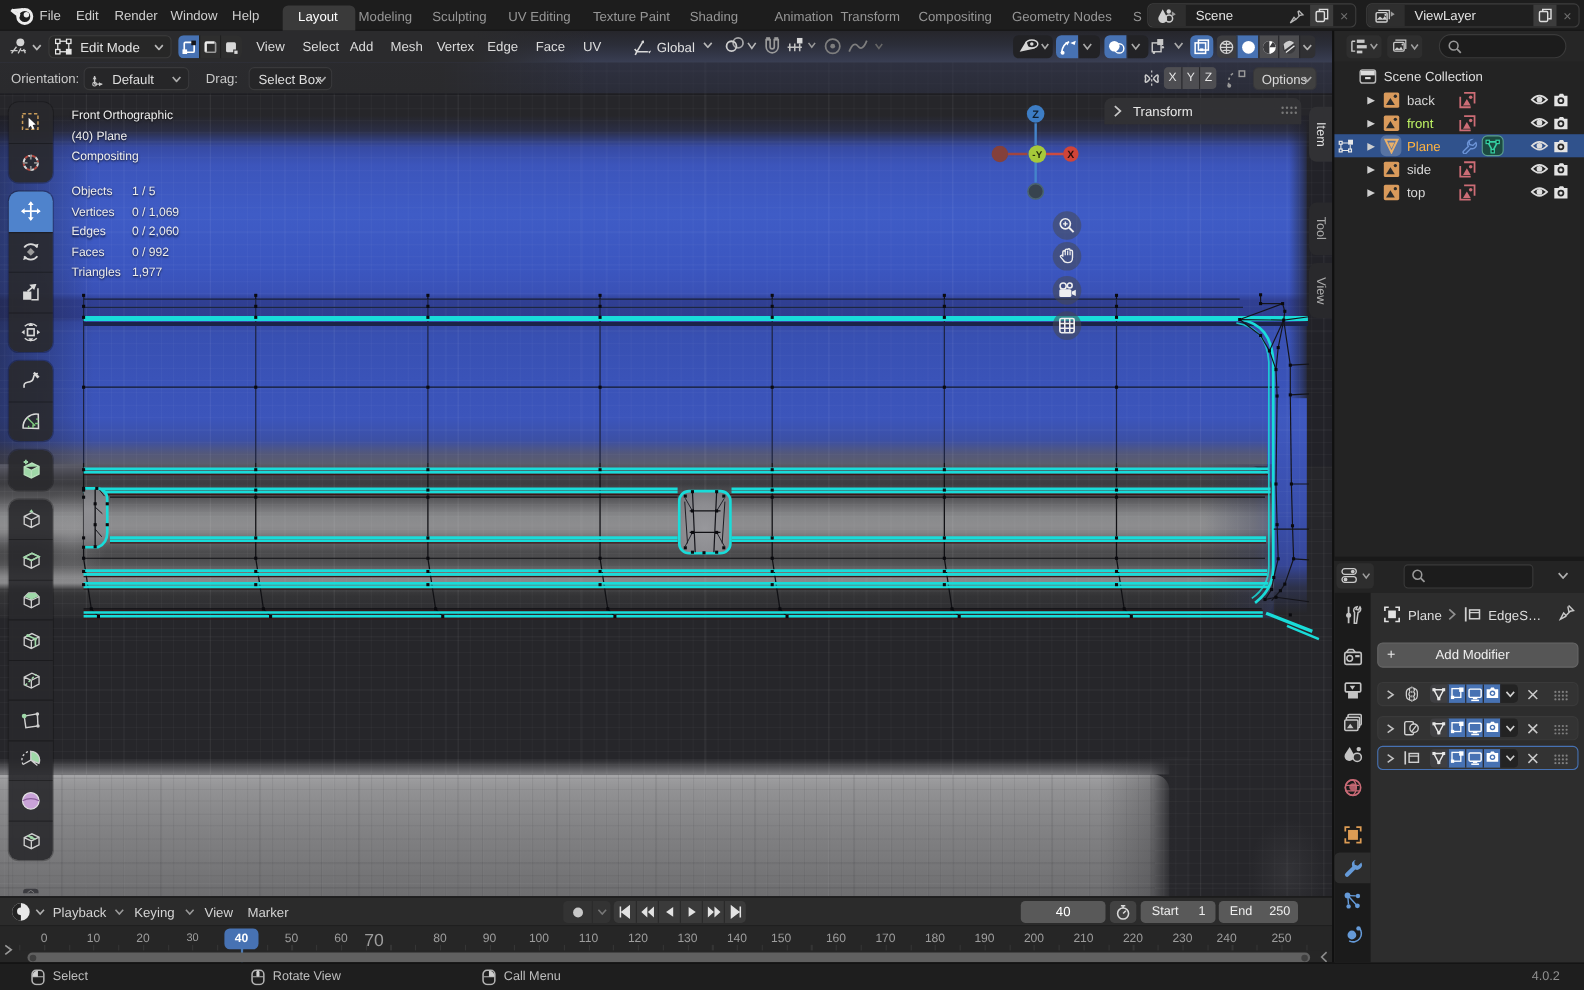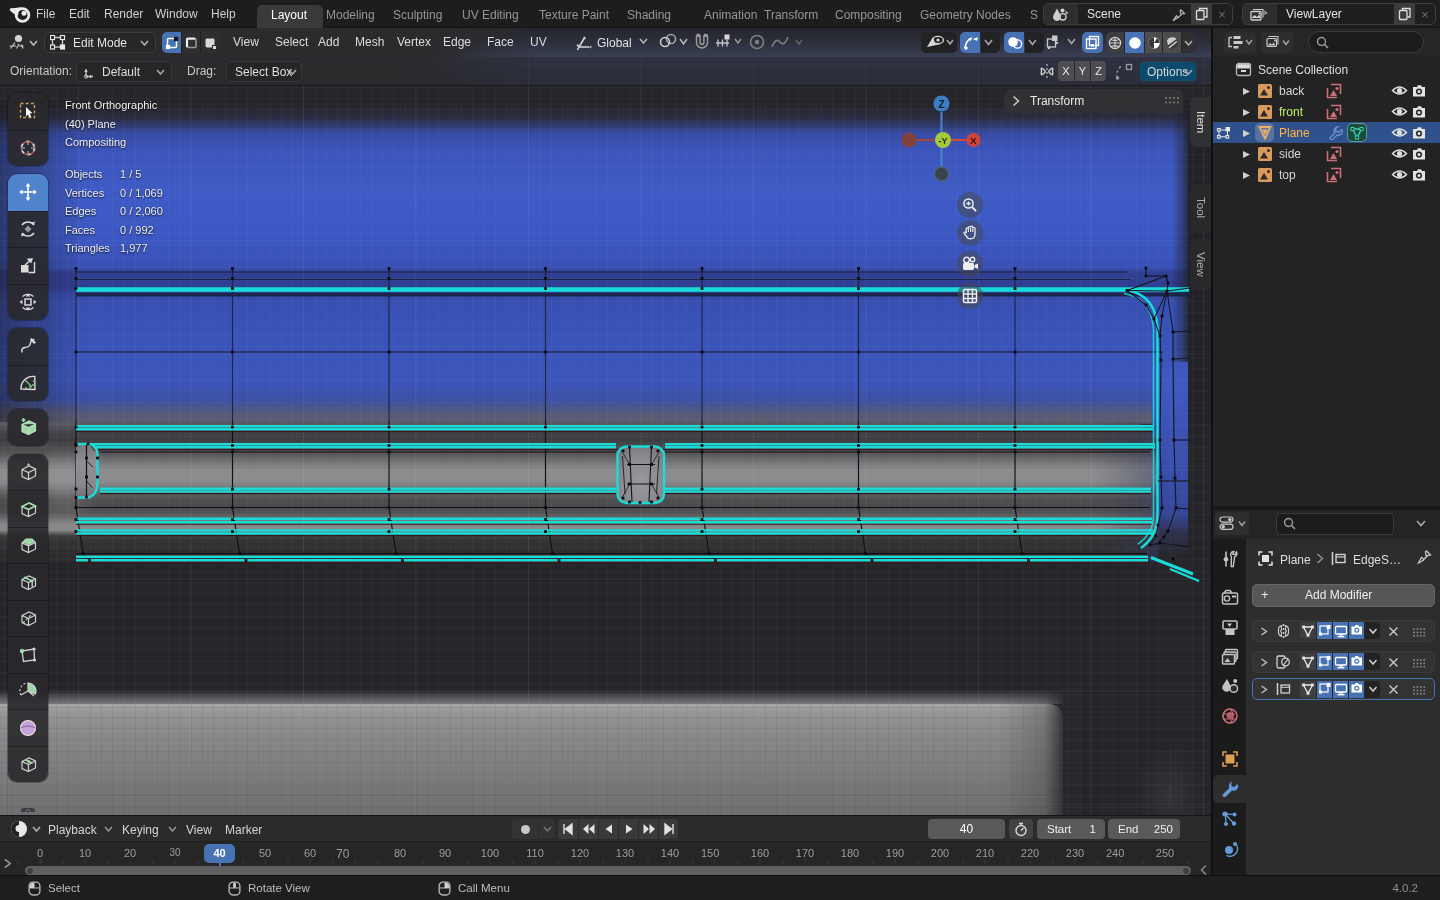--- a/index.html
+++ b/index.html
@@ -550,21 +550,21 @@
   <div class="abs" style="left:1058px;top:33px;width:48px;height:20px;border-radius:4px;overflow:hidden;display:flex">
     <div style="width:16px;background:#4e4e52;color:#e8e8e8;font-size:11px;display:flex;align-items:center;justify-content:center">X</div>
     <div style="width:16px;background:#4e4e52;border-left:1px solid #29292c;color:#e8e8e8;font-size:11px;display:flex;align-items:center;justify-content:center">Y</div>
     <div style="width:16px;background:#4e4e52;border-left:1px solid #29292c;color:#e8e8e8;font-size:11px;display:flex;align-items:center;justify-content:center">Z</div>
   </div>
   <svg class="abs" style="left:1113px;top:33px" width="21" height="21" viewBox="0 0 21 21">
     <path d="M4 17 Q3 8 9 5" fill="none" stroke="#9a9a9a" stroke-width="1.4" stroke-dasharray="2.5 2.5"></path>
     <rect x="13.5" y="3.5" width="5" height="5" fill="none" stroke="#9a9a9a" stroke-width="1.3"></rect>
     <circle cx="4.5" cy="17" r="1.8" fill="#9a9a9a"></circle>
   </svg>
-  <div class="abs" style="left:1139px;top:33px;width:58px;height:21px;background:#0c4a6e;border:1px solid #36363a;border-radius:5px;display:flex;align-items:center">
+  <div class="abs" style="left:1139px;top:33px;width:58px;height:21px;background:#404040;border:1px solid #36363a;border-radius:5px;display:flex;align-items:center">
     <span class="txt" style="margin-left:7px;color:#d8d8d8">Options</span>
     <svg style="position:absolute;right:3px" width="9" height="6" viewBox="0 0 9 6">
         <path d="M1 1 l3.5 4 l3.5-4" fill="none" stroke="#aaa" stroke-width="1.5"></path>
       </svg>
   </div>
 <div class="abs" style="left:8px;top:65px;width:40px;height:73.0px;background:rgba(41,41,44,.90);border-radius:9px;box-shadow:0 0 0 1px rgba(0,0,0,.25)">
 <div style="position:absolute;left:0;top:0.0px;width:40px;height:36.5px;display:flex;align-items:center;justify-content:center">
 <svg width="20" height="20" viewBox="0 0 20 20">
           <rect x="2.5" y="2.5" width="14" height="14" fill="none" stroke="#c89c5a" stroke-width="1.4" stroke-dasharray="3 2.2"></rect>
           <path d="M8 6 L14.5 12.2 L11.7 12.6 L13.2 15.8 L11.5 16.6 L10 13.4 L8 15.4 Z" fill="#fff"></path>
@@ -859,21 +859,21 @@
       <span style="margin-left:10px">End</span>
       <span style="margin-left:auto;margin-right:7px">250</span>
     </div>
 <div class="abs" style="left:0;top:26px;width:1211px;height:22px;background:#262626"></div>
 <span class="abs" style="left:26.0px;top:31px;width:28px;text-align:center;font-size:11px;color:#9d9d9d">0</span>
 <span class="abs" style="left:71.0px;top:31px;width:28px;text-align:center;font-size:11px;color:#9d9d9d">10</span>
 <span class="abs" style="left:116.0px;top:31px;width:28px;text-align:center;font-size:11px;color:#9d9d9d">20</span>
 <span class="abs" style="left:161.0px;top:31px;width:28px;text-align:center;font-size:10px;color:#9d9d9d">30</span>
 <span class="abs" style="left:251.0px;top:31px;width:28px;text-align:center;font-size:11px;color:#9d9d9d">50</span>
 <span class="abs" style="left:296.0px;top:31px;width:28px;text-align:center;font-size:11px;color:#9d9d9d">60</span>
-<span class="abs" style="left:336px;top:31px;width:28px;text-align:left;font-size:12px;color:#9d9d9d">70</span>
+<span class="abs" style="left:321px;top:31px;width:28px;text-align:right;font-size:16px;color:#9d9d9d">70</span>
 <span class="abs" style="left:386.0px;top:31px;width:28px;text-align:center;font-size:11px;color:#9d9d9d">80</span>
 <span class="abs" style="left:431.0px;top:31px;width:28px;text-align:center;font-size:11px;color:#9d9d9d">90</span>
 <span class="abs" style="left:476.0px;top:31px;width:28px;text-align:center;font-size:11px;color:#9d9d9d">100</span>
 <span class="abs" style="left:521.0px;top:31px;width:28px;text-align:center;font-size:11px;color:#9d9d9d">110</span>
 <span class="abs" style="left:566.0px;top:31px;width:28px;text-align:center;font-size:11px;color:#9d9d9d">120</span>
 <span class="abs" style="left:611.0px;top:31px;width:28px;text-align:center;font-size:11px;color:#9d9d9d">130</span>
 <span class="abs" style="left:656.0px;top:31px;width:28px;text-align:center;font-size:11px;color:#9d9d9d">140</span>
 <span class="abs" style="left:701.0px;top:31px;width:28px;text-align:left;font-size:11px;color:#9d9d9d">150</span>
 <span class="abs" style="left:746.0px;top:31px;width:28px;text-align:center;font-size:11px;color:#9d9d9d">160</span>
 <span class="abs" style="left:791.0px;top:31px;width:28px;text-align:center;font-size:11px;color:#9d9d9d">170</span>

